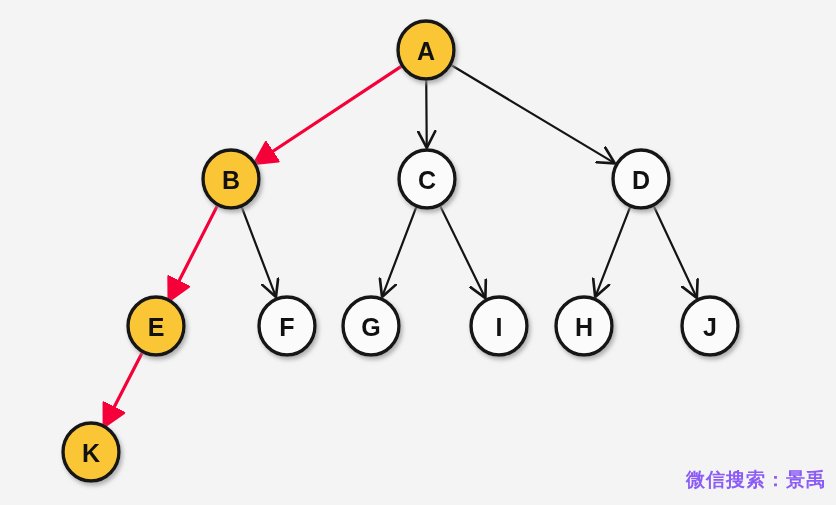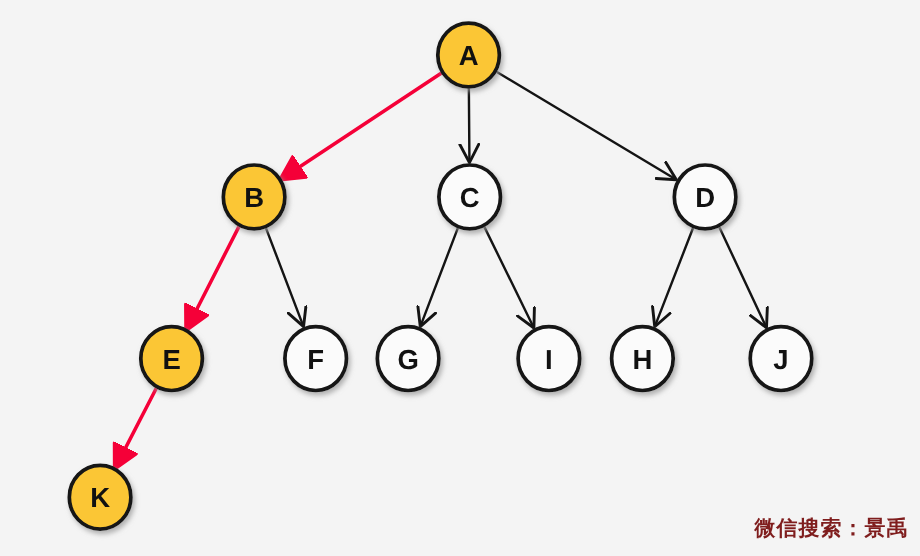--- a/index.html
+++ b/index.html
@@ -36,21 +36,21 @@
     user-select: none;
   }
   .watermark {
     position: absolute;
     right: 10px;
     bottom: 12px;
     font-family: "DejaVu Sans", "Liberation Sans", sans-serif;
     font-weight: bold;
     font-size: 19px;
     letter-spacing: 1px;
-    color: #7f1d1d;
+    color: #8b5cf6;
     white-space: nowrap;
   }
 </style>
 </head>
 <body>
 
 <div id="canvas">
   <svg class="graph-svg" viewBox="0 0 836 505" xmlns="http://www.w3.org/2000/svg">
     <defs>
       <marker id="arrow-black" viewBox="0 0 12 12" refX="10" refY="6" markerWidth="9" markerHeight="9" orient="auto-start-reverse">

